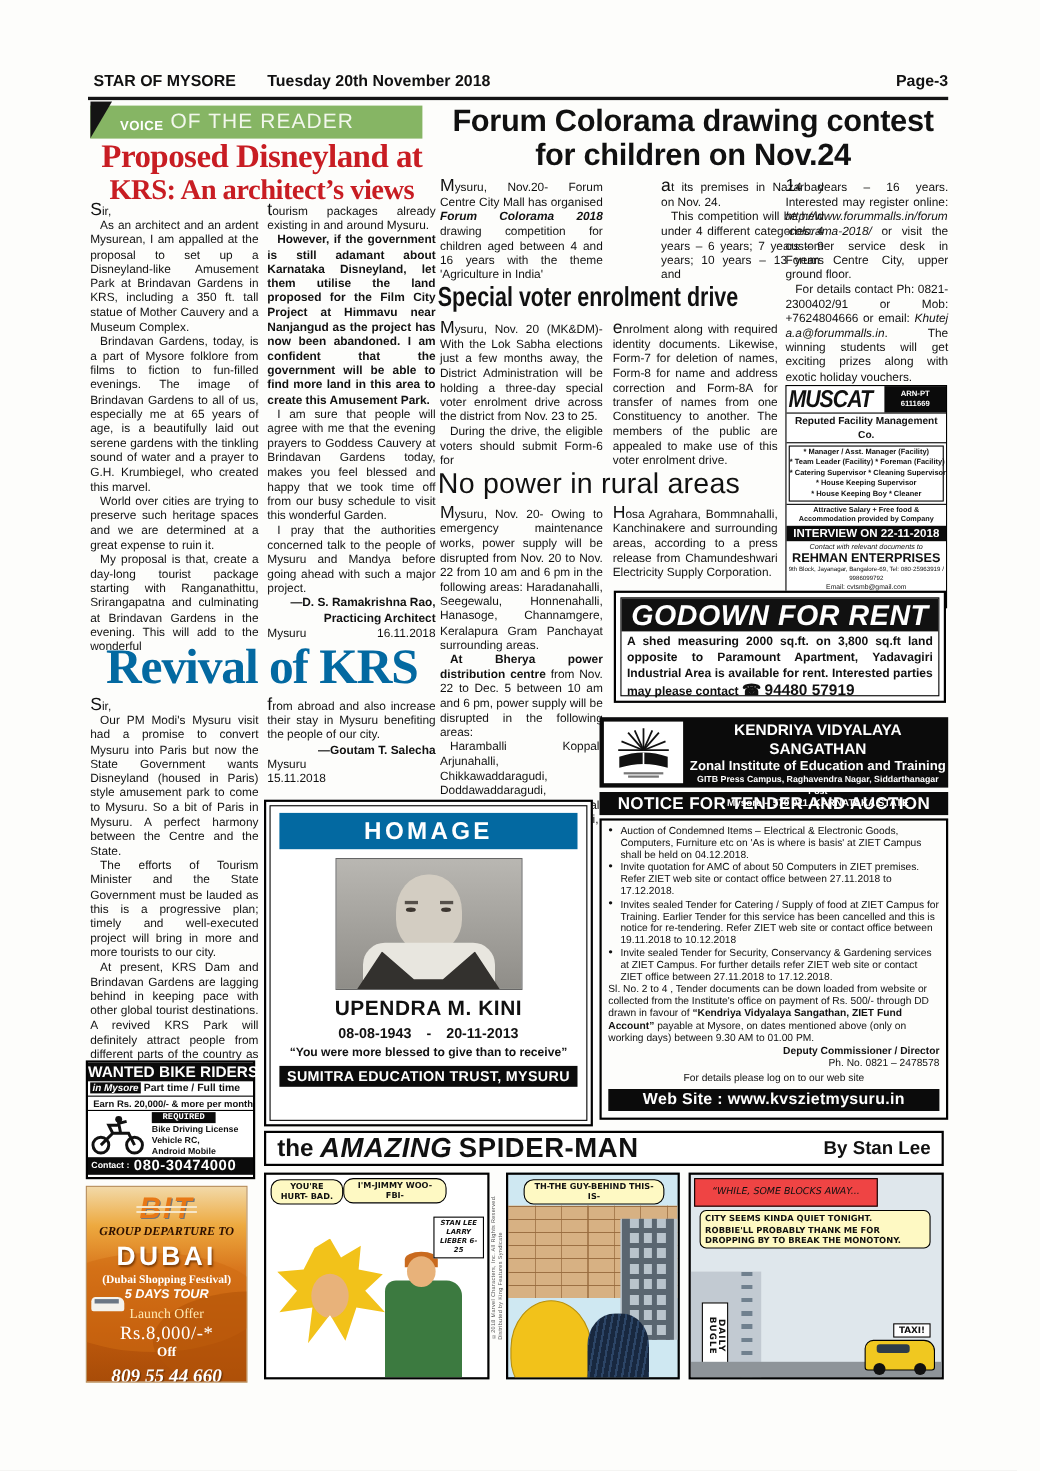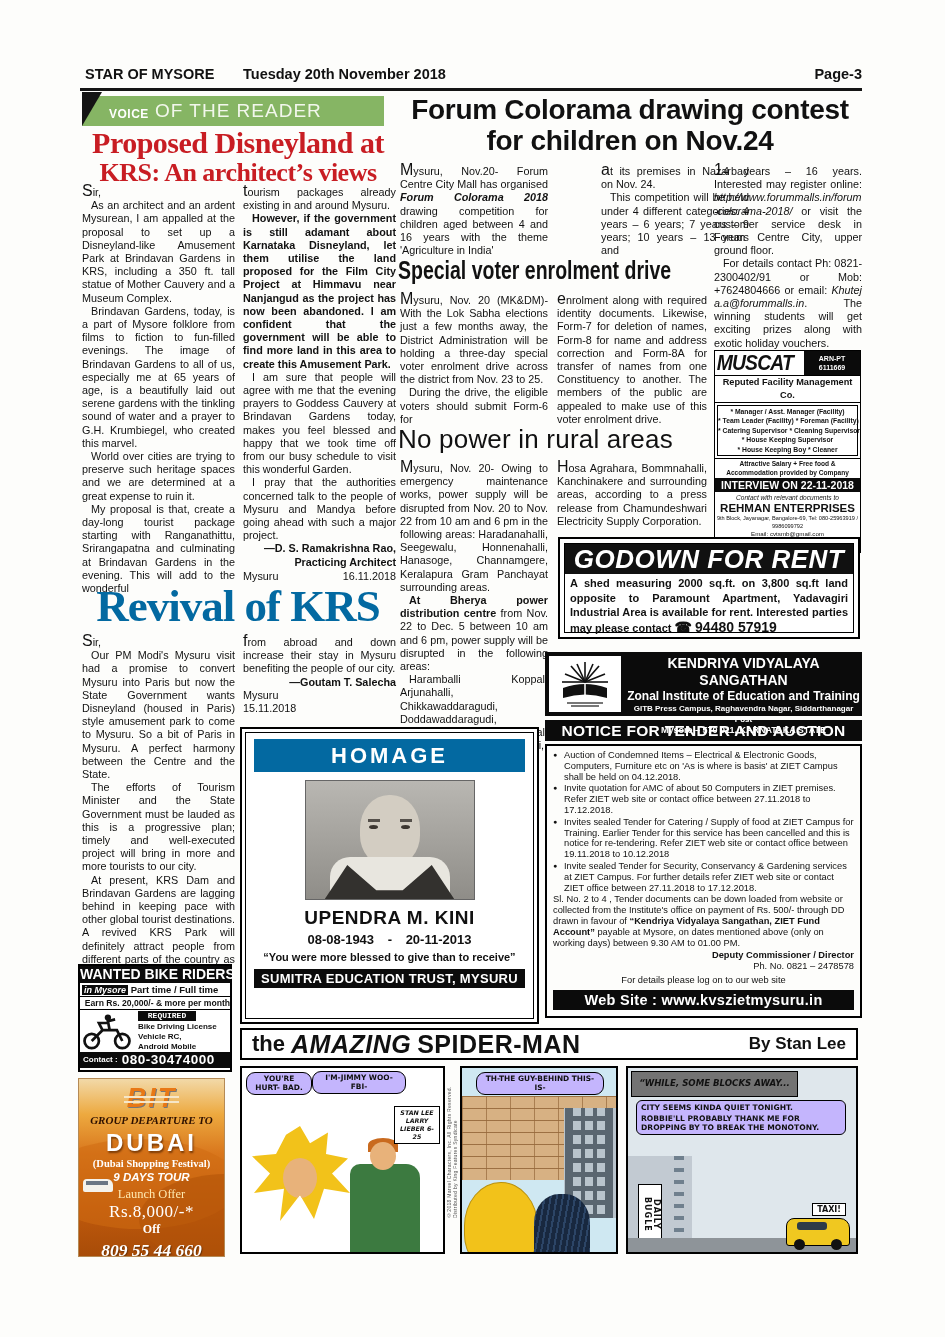--- a/index.html
+++ b/index.html
@@ -158,21 +158,21 @@
   .ctitle{border:2px solid #000;height:32px;display:flex;align-items:center;padding:0 10px;background:#fff;
           box-sizing:border-box;}
   .ctitle .t1{font-weight:bold;font-size:22px;}
   .ctitle .t2{font-weight:bold;font-style:italic;font-size:25px;margin-left:6px;letter-spacing:.5px;}
   .ctitle .t3{font-weight:bold;font-size:25px;margin-left:6px;letter-spacing:.5px;}
   .ctitle .byl{margin-left:auto;font-weight:bold;font-size:17px;}
   .panel{position:absolute;top:38px;height:188px;border:2px solid #000;background:#fff;box-sizing:border-box;overflow:hidden;}
   .p1{left:0;width:205px;}
   .p2{left:220px;width:158px;background:#cfe8f2;}
   .p3{left:386px;width:232px;background:#dfe7ec;}
-  .bubble{position:absolute;background:#c4b5fd;border:1.5px solid #000;border-radius:9px;padding:2px 4px;
+  .bubble{position:absolute;background:#fef9c3;border:1.5px solid #000;border-radius:9px;padding:2px 4px;
           font-family:"DejaVu Sans",sans-serif;font-weight:bold;font-size:7.4px;line-height:8.6px;
           text-align:center;}
   .credits{position:absolute;right:3px;top:38px;width:42px;border:1px solid #000;background:#fff;
            font-family:"DejaVu Sans",sans-serif;font-weight:bold;font-style:italic;font-size:6.3px;
            line-height:8px;text-align:center;padding:2px 1px;}
   .spiky{position:absolute;left:8px;top:58px;width:100px;height:108px;background:#f2c21a;
     clip-path:polygon(50% 0,60% 16%,78% 6%,76% 26%,98% 30%,82% 44%,100% 62%,74% 58%,64% 86%,50% 64%,30% 88%,34% 58%,4% 62%,20% 44%,2% 28%,26% 26%,36% 8%);}
   .spiky .fc{position:absolute;left:33px;top:32px;width:34px;height:40px;border-radius:50%;background:#e8b27a;}
   .greenman{position:absolute;left:108px;top:96px;width:70px;height:88px;background:#3c7a40;border-radius:10px 14px 0 0;}
   .greenman .hd{position:absolute;left:20px;top:-22px;width:26px;height:28px;border-radius:50%;background:#e8b27a;}
@@ -182,22 +182,22 @@
                      repeating-linear-gradient(90deg,rgba(150,105,60,.7) 0 1px,transparent 1px 24px);}
   .bldg{position:absolute;right:0;top:40px;width:52px;height:110px;background:#b9c4cc;
     background-image:repeating-linear-gradient(180deg,#5a6670 0 5px,transparent 5px 14px),
                      repeating-linear-gradient(90deg,#5a6670 0 4px,transparent 4px 12px);
     background-size:40px 100%;background-position:5px 8px;background-repeat:no-repeat,repeat;}
   .yellowhead{position:absolute;left:2px;bottom:-18px;width:72px;height:86px;border-radius:50% 50% 40% 40%;
               background:#f2c21a;border:1px solid #b8900d;}
   .darkman{position:absolute;right:26px;bottom:-6px;width:56px;height:64px;background:#18283f;
            border-radius:45% 45% 0 0;
            background-image:repeating-linear-gradient(100deg,#18283f 0 4px,#2c4566 4px 6px);}
-  .caption{position:absolute;left:3px;top:3px;right:58px;height:24px;background:#737373;border:1.5px solid #000;
-           font-family:"DejaVu Sans",sans-serif;font-weight:bold;font-style:italic;font-size:8.6px;
+  .caption{position:absolute;left:3px;top:3px;right:58px;height:24px;background:#ef4444;border:1.5px solid #000;
+           font-family:"DejaVu Sans",sans-serif;font-weight:normal;font-style:italic;font-size:8.6px;
            line-height:22px;text-align:center;white-space:nowrap;overflow:hidden;}
   .p3 .big{left:8px;top:32px;width:200px;border-radius:6px;text-align:left;font-size:7.6px;line-height:9px;}
   .p3 .big .s2{display:block;margin-top:2px;}
   .tower{position:absolute;left:0;bottom:0;width:64px;height:96px;background:#c2cad2;
     background-image:repeating-linear-gradient(180deg,#70808e 0 4px,transparent 4px 12px);
     background-size:10px 100%;background-position:46px 0;background-repeat:repeat-y;}
   .bugle{position:absolute;left:10px;bottom:8px;width:22px;height:58px;background:#fff;border:1.5px solid #000;
          writing-mode:vertical-rl;text-align:center;font-family:"DejaVu Sans",sans-serif;font-weight:bold;
          font-size:8px;letter-spacing:1px;}
   .street{position:absolute;left:0;bottom:0;width:100%;height:14px;background:#8e9499;}
@@ -254,21 +254,21 @@
   </div>
 
   <div class="abs rhead">Revival of KRS</div>
   <div class="abs col" style="left:82px;top:634px;width:153px;">
     <p class="sal">Sir,</p>
     <p>Our PM Modi's Mysuru visit had a promise to convert Mysuru into Paris but now the State Government wants Disneyland (housed in Paris) style amusement park to come to Mysuru. So a bit of Paris in Mysuru. A perfect harmony between the Centre and the State.</p>
     <p>The efforts of Tourism Minister and the State Government must be lauded as this is a progressive plan; timely and well-executed project will bring in more and more tourists to our city.</p>
     <p>At present, KRS Dam and Brindavan Gardens are lagging behind in keeping pace with other global tourist destinations. A revived KRS Park will definitely attract people from different parts of the country as well as</p>
   </div>
   <div class="abs col" style="left:243px;top:634px;width:153px;">
-    <p class="sal">from abroad and down increase their stay in Mysuru benefiting the people of our city.</p>
+    <p class="sal">from abroad and also increase their stay in Mysuru benefiting the people of our city.</p>
     <p class="by">—Goutam T. Salecha</p>
     <p style="text-indent:0">Mysuru</p>
     <p style="text-indent:0">15.11.2018</p>
   </div>
 
   <div class="abs fhead">
     <div>Forum Colorama drawing contest</div>
     <div>for children on Nov.24</div>
   </div>
   <div class="abs col" style="left:400px;top:163px;width:148px;">
@@ -428,21 +428,21 @@
 
   <div class="abs bit">
     <div class="dune1"></div>
     <div class="dune2"></div>
     <div class="van"></div>
     <div class="content">
       <span class="logo"><span>BIT</span><i></i></span>
       <div class="g1">GROUP DEPARTURE TO</div>
       <div class="dub">DUBAI</div>
       <div class="g2">(Dubai Shopping Festival)</div>
-      <div class="g3">9 DAYS TOUR</div>
+      <div class="g3">5 DAYS TOUR</div>
       <div class="g4">Launch Offer</div>
       <div class="pr">Rs.8,000/-*</div>
       <div class="off">Off</div>
       <div class="ph">809 55 44 660</div>
     </div>
   </div>
 
   <div class="abs comic">
     <div class="ctitle">
       <span class="t1">the</span>

